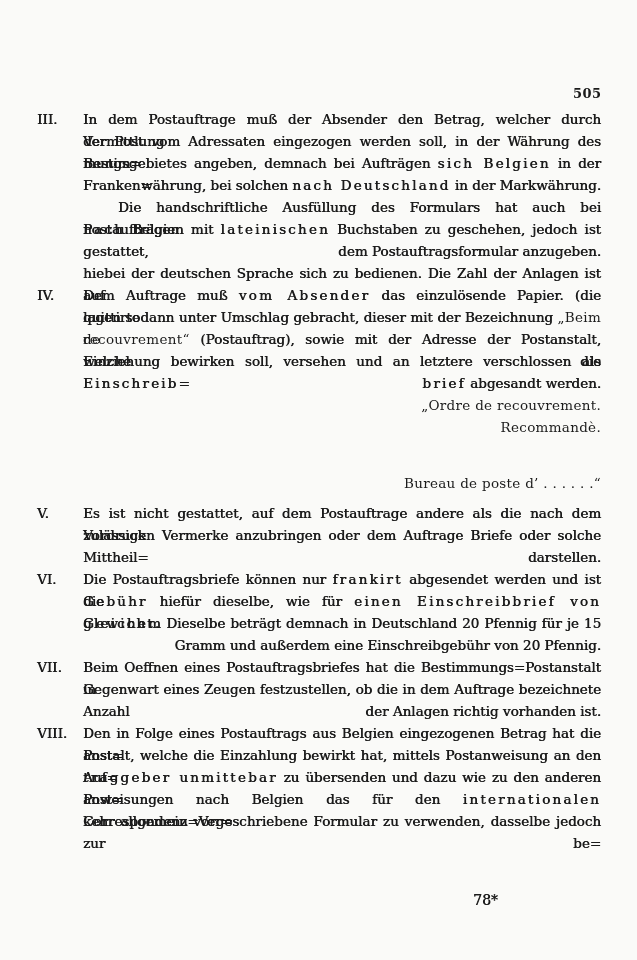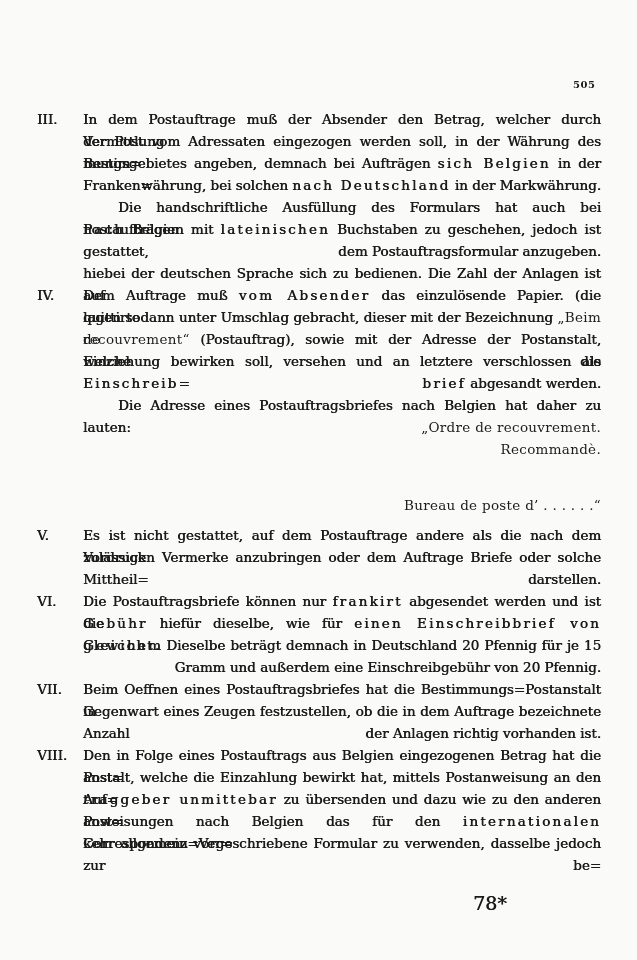--- a/index.html
+++ b/index.html
@@ -8,22 +8,22 @@
     width: 637px;
     height: 960px;
     background: #fafaf8;
     overflow: hidden;
     font-family: "DejaVu Serif", serif;
     color: #1b1b1b;
   }
   .page-number {
     position: absolute;
     left: 573px;
-    top: 79px;
-    font-size: 10px;
+    top: 86px;
+    font-size: 13px;
     font-weight: bold;
     letter-spacing: 0.5px;
   }
   .text-block {
     position: absolute;
     left: 83px;
     top: 108px;
     width: 518px;
   }
   .line {
@@ -52,21 +52,21 @@
     left: -46px;
     top: 0;
     width: 42px;
     text-shadow: 0.5px 0 0 currentColor;
   }
   .gap { width: 100%; }
   .footer-mark {
     position: absolute;
     left: 473px;
     top: 892px;
-    font-size: 19px;
+    font-size: 14px;
     text-shadow: 0.5px 0 0 currentColor;
   }
 </style>
 </head>
 <body>
 
 <div class="sheet">
   <div class="page-number">505</div>
 
   <div class="text-block">
@@ -76,21 +76,20 @@
       <div class="line"><span class="frak">währung, bei solchen </span><span class="frak sperr">nach Deutschland</span><span class="frak"> in der Markwährung.</span></div>
       <div class="line just" style="text-indent: 35px;"><span class="frak">Die handschriftliche Ausfüllung des Formulars hat auch bei Postaufträgen</span></div>
       <div class="line just"><span class="frak sperr">nach</span><span class="frak"> Belgien mit </span><span class="frak sperr">lateinischen</span><span class="frak"> Buchstaben zu geschehen, jedoch ist gestattet,</span></div>
       <div class="line"><span class="frak">dem Postauftragsformular anzugeben.</span></div>
       <div class="line just"><span class="frak">hiebei der deutschen Sprache sich zu bedienen.  Die Zahl der Anlagen ist auf</span></div>
       <div class="line just"><span class="frak">Dem Auftrage muß </span><span class="frak sperr">vom Absender</span><span class="frak"> das einzulösende Papier. (die quittirte</span><span class="numeral">IV.</span></div>
       <div class="line just"><span class="frak">lagen sodann unter Umschlag gebracht, dieser mit der Bezeichnung </span><span class="latin">„Beim de</span></div>
       <div class="line just"><span class="latin">recouvrement“</span><span class="frak"> (Postauftrag), sowie mit der Adresse der Postanstalt, welche die</span></div>
       <div class="line just"><span class="frak">Einziehung bewirken soll, versehen und an letztere verschlossen als </span><span class="frak sperr">Einschreib=</span></div>
       <div class="line"><span class="frak sperr">brief</span><span class="frak"> abgesandt werden.</span></div>
-      <div class="line just" style="text-indent: 35px;"><span class="frak">Die Adresse eines Postauftragsbriefes nach Belgien hat daher zu lauten:</span></div>
       <div class="line" style="padding-left: 15px;"><span class="latin">„Ordre de recouvrement.</span></div>
       <div class="line" style="padding-left: 195px;"><span class="latin">Recommandè.</span></div>
       <div class="gap" style="height: 34px;"></div>
       <div class="line" style="padding-left: 305px;"><span class="latin">Bureau de poste d’ . . . . . .“</span></div>
       <div class="gap" style="height: 8px;"></div>
       <div class="line just"><span class="frak">Es ist nicht gestattet, auf dem Postauftrage andere als die nach dem Vordruck</span><span class="numeral">V.</span></div>
       <div class="line just"><span class="frak">zulässigen Vermerke anzubringen oder dem Auftrage Briefe oder solche Mittheil=</span></div>
       <div class="line"><span class="frak">darstellen.</span></div>
       <div class="line just"><span class="frak">Die Postauftragsbriefe können nur </span><span class="frak sperr">frankirt</span><span class="frak"> abgesendet werden und ist die</span><span class="numeral">VI.</span></div>
       <div class="line just"><span class="frak sperr">Gebühr</span><span class="frak"> hiefür dieselbe, wie für </span><span class="frak sperr">einen Einschreibbrief von gleichem</span></div>

